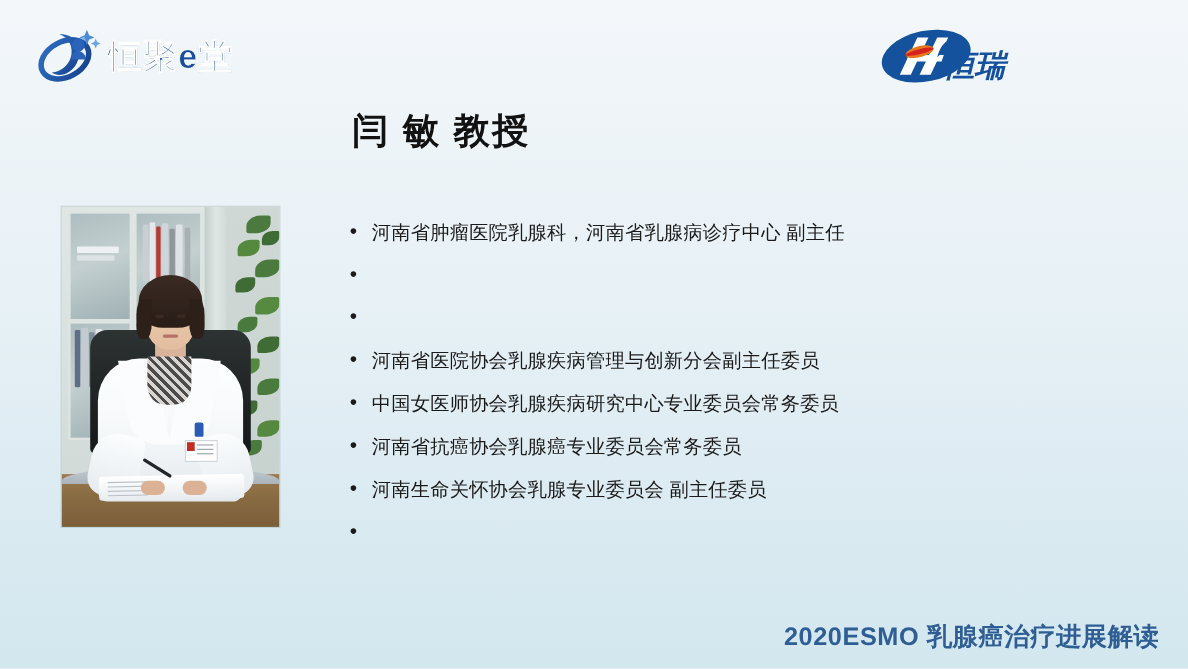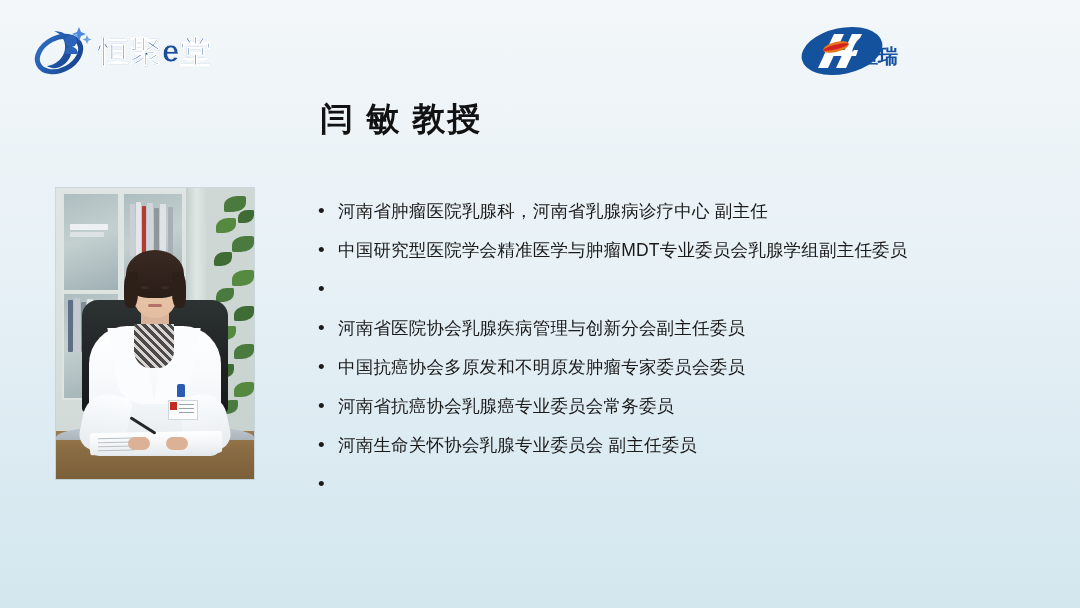--- a/index.html
+++ b/index.html
@@ -66,26 +66,27 @@
   #partner-mark {
     width: 92px;
     height: 58px;
     flex: 0 0 auto;
     position: relative;
   }
   #partner-word {
     position: absolute;
     left: 58px;
     top: 24px;
-    font-size: 20px;
+    font-size: 28px;
     font-weight: bold;
     color: #15529e;
     line-height: 1;
     white-space: nowrap;
     letter-spacing: 0px;
+    font-style: italic;
   }
 
   
   #page-title {
     position: absolute;
     left: 320px;
     top: 97px;
     font-size: 33px;
     font-weight: bold;
     color: #121212;
@@ -390,40 +391,40 @@
     <div class="ph ph-handR"></div>
   </div>
 
   <div id="bio-list">
     <div class="bio-item">
       <div class="bio-dot">•</div>
       <div class="bio-text">河南省肿瘤医院乳腺科，河南省乳腺病诊疗中心  副主任</div>
     </div>
     <div class="bio-item">
       <div class="bio-dot">•</div>
-      <div class="bio-text">中国研究型医院学会精准医学与肿瘤MDT专业委员会乳腺学组副主任委员</div>
     </div>
     <div class="bio-item">
       <div class="bio-dot">•</div>
     </div>
     <div class="bio-item">
       <div class="bio-dot">•</div>
       <div class="bio-text">河南省医院协会乳腺疾病管理与创新分会副主任委员</div>
     </div>
     <div class="bio-item">
       <div class="bio-dot">•</div>
-      <div class="bio-text">中国抗癌协会多原发和不明原发肿瘤专家委员会委员</div>
+      <div class="bio-text">中国女医师协会乳腺疾病研究中心专业委员会常务委员</div>
     </div>
     <div class="bio-item">
       <div class="bio-dot">•</div>
       <div class="bio-text">河南省抗癌协会乳腺癌专业委员会常务委员</div>
     </div>
     <div class="bio-item">
       <div class="bio-dot">•</div>
       <div class="bio-text">河南生命关怀协会乳腺专业委员会 副主任委员</div>
     </div>
     <div class="bio-item">
       <div class="bio-dot">•</div>
     </div>
   </div>
 
+  <div id="footer-title">2020ESMO 乳腺癌治疗进展解读</div>
 
 </div>
 
 </body></html>

